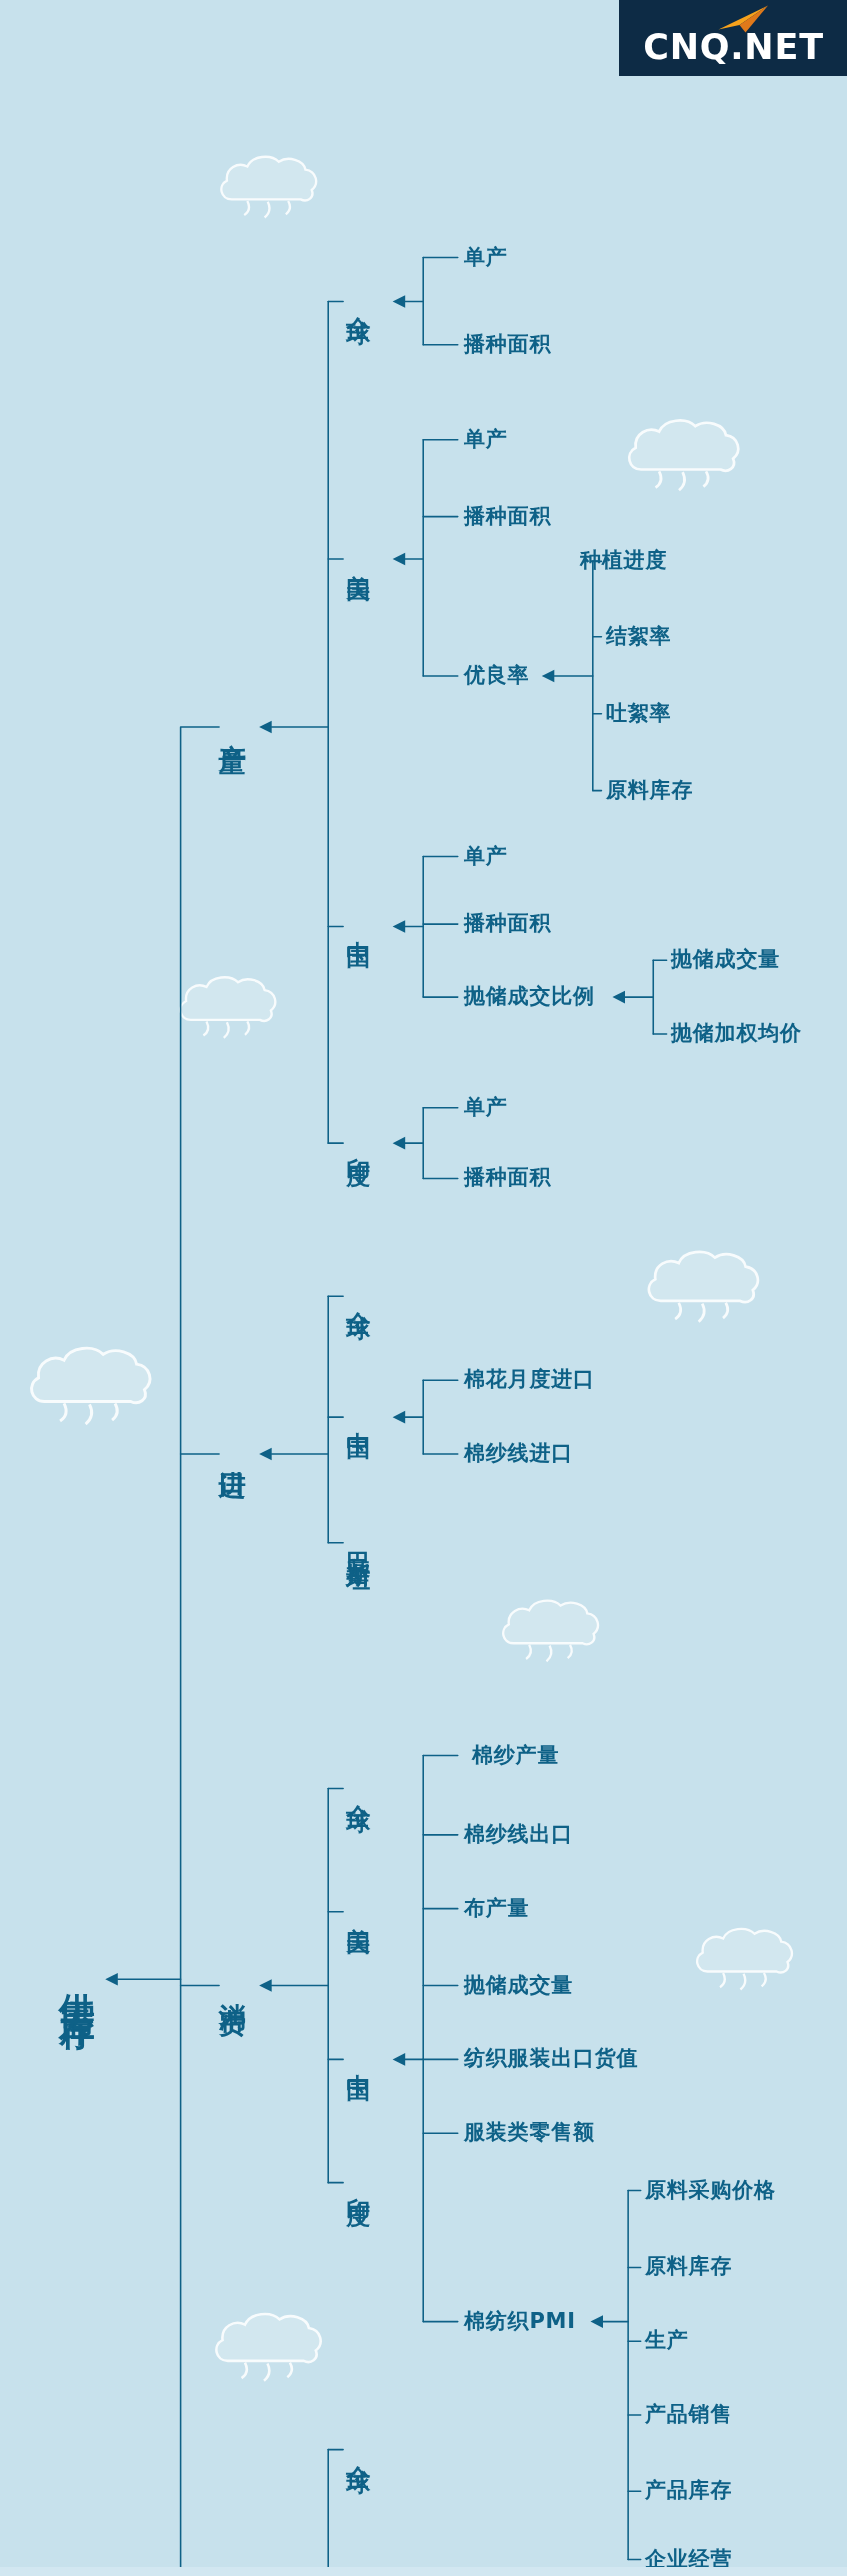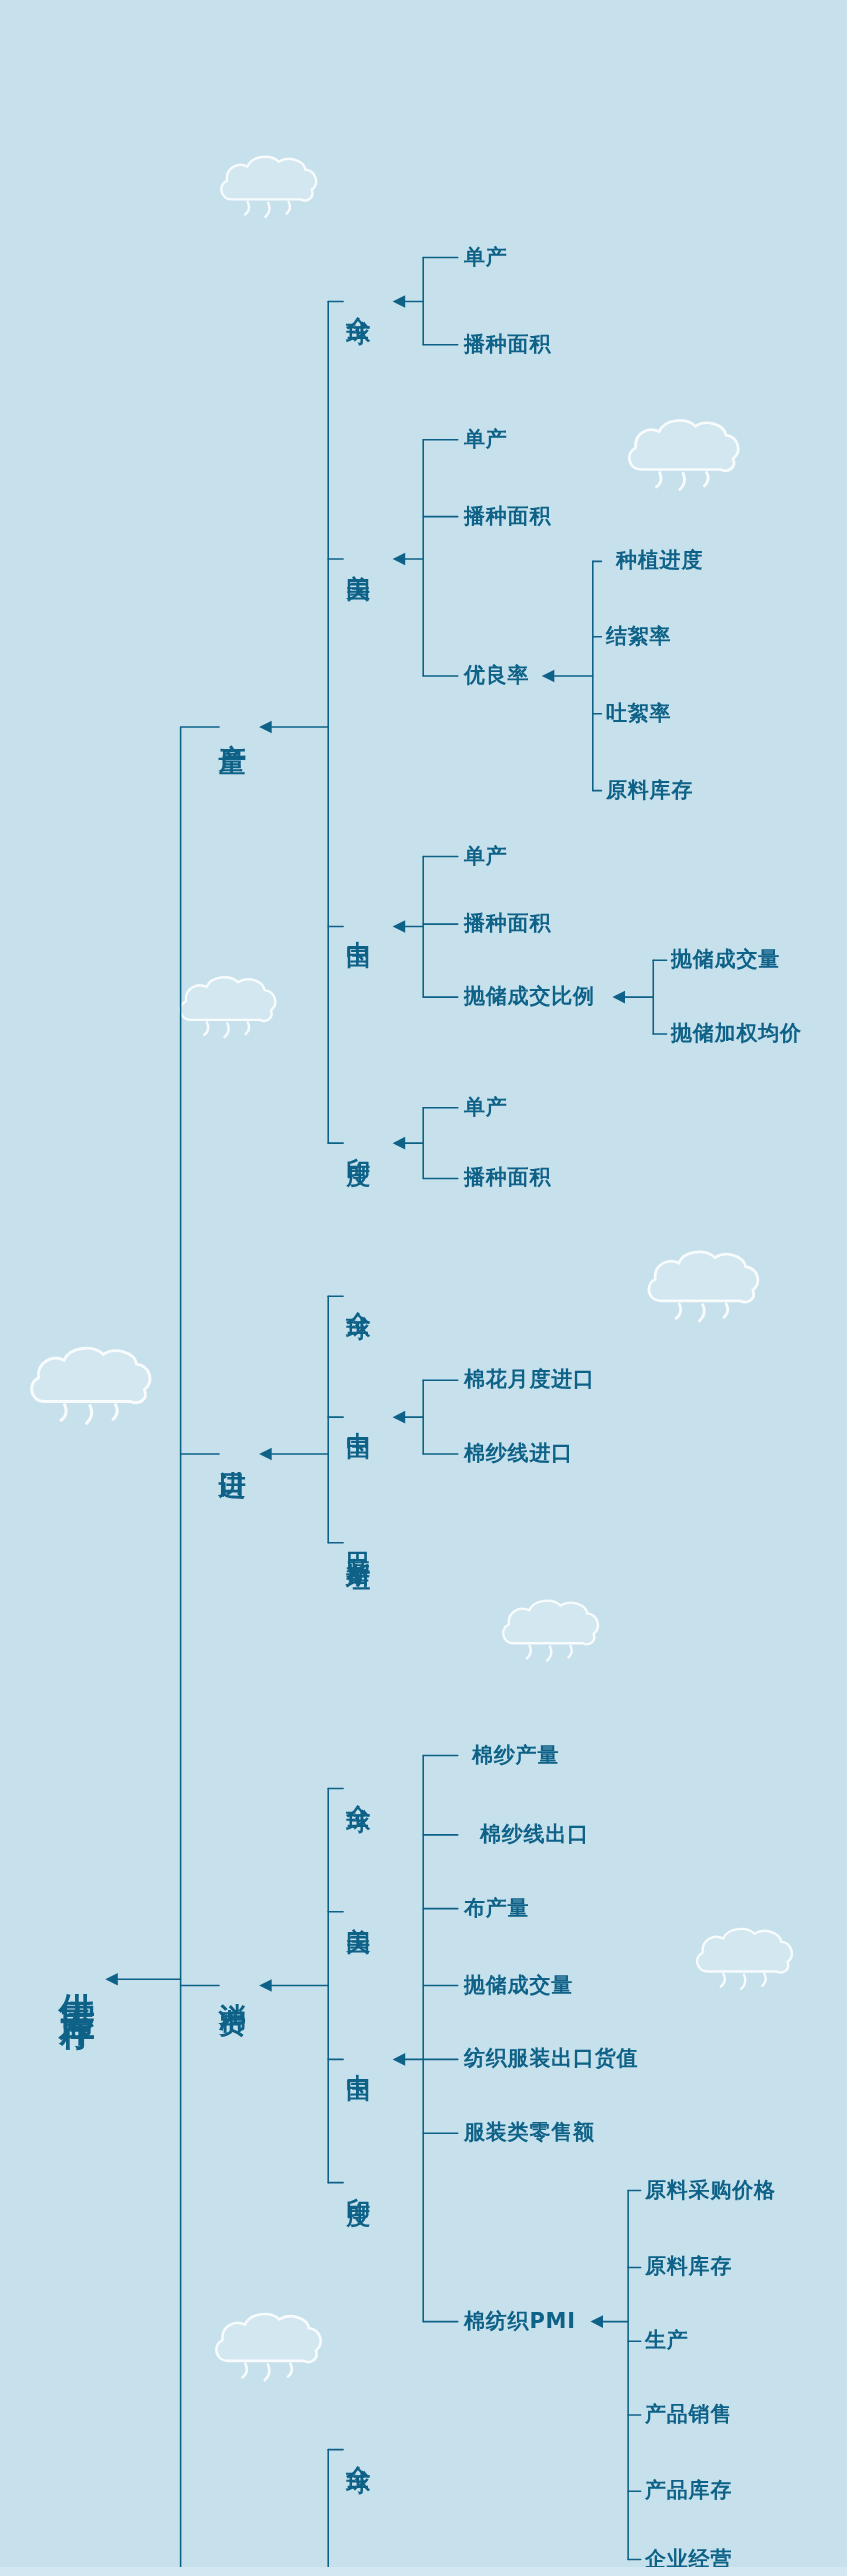--- a/index.html
+++ b/index.html
@@ -108,38 +108,45 @@
       <polygon points="500,1180 516,1172 516,1188"></polygon>
       <polygon points="500,1456 516,1448 516,1464"></polygon>
       <polygon points="500,1805 516,1797 516,1813"></polygon>
       <polygon points="500,2623 516,2615 516,2631"></polygon>
       <polygon points="690,861 706,853 706,869"></polygon>
       <polygon points="780,1270 796,1262 796,1278"></polygon>
       <polygon points="752,2957 768,2949 768,2965"></polygon>
     </g>
   </svg>
 
+  <div class="logo">
+    <svg class="plane" viewBox="0 0 72 40">
+      <polygon points="2,34 68,2 30,28" fill="#f6a21c"></polygon>
+      <polygon points="30,28 68,2 38,38" fill="#e0791a"></polygon>
+    </svg>
+    <div class="logo-text">CNQ.NET</div>
+  </div>
 
   <div class="node v root" style="left:77px;top:1979px">供需库存</div>
 
   <div class="node v branch" style="left:233px;top:727px">产量</div>
   <div class="node v branch" style="left:233px;top:1454px">进口</div>
   <div class="node v branch" style="left:233px;top:1986px">消费</div>
 
   <div class="node v country" style="left:358px;top:301px">全球</div>
   <div class="node v country" style="left:358px;top:559px">美国</div>
   <div class="node v country" style="left:358px;top:926px">中国</div>
   <div class="node v country" style="left:358px;top:1143px">印度</div>
 
   <div class="node leaf h" style="left:464px;top:258px">单产</div>
   <div class="node leaf h" style="left:464px;top:345px">播种面积</div>
   <div class="node leaf h" style="left:464px;top:440px">单产</div>
   <div class="node leaf h" style="left:464px;top:517px">播种面积</div>
   <div class="node leaf h" style="left:464px;top:676px">优良率</div>
-  <div class="node leaf h" style="left:616px;top:561px">种植进度</div>
+  <div class="node leaf h" style="left:580px;top:561px">种植进度</div>
   <div class="node leaf h" style="left:606px;top:637px">结絮率</div>
   <div class="node leaf h" style="left:606px;top:714px">吐絮率</div>
   <div class="node leaf h" style="left:606px;top:791px">原料库存</div>
   <div class="node leaf h" style="left:464px;top:857px">单产</div>
   <div class="node leaf h" style="left:464px;top:924px">播种面积</div>
   <div class="node leaf h" style="left:464px;top:997px">抛储成交比例</div>
   <div class="node leaf h" style="left:671px;top:960px">抛储成交量</div>
   <div class="node leaf h" style="left:671px;top:1034px">抛储加权均价</div>
   <div class="node leaf h" style="left:464px;top:1108px">单产</div>
   <div class="node leaf h" style="left:464px;top:1178px">播种面积</div>
@@ -149,21 +156,21 @@
   <div class="node v country" style="left:358px;top:1543px">巴基斯坦</div>
   <div class="node leaf h" style="left:464px;top:1380px">棉花月度进口</div>
   <div class="node leaf h" style="left:464px;top:1454px">棉纱线进口</div>
 
   <div class="node v country" style="left:358px;top:1789px">全球</div>
   <div class="node v country" style="left:358px;top:1912px">美国</div>
   <div class="node v country" style="left:358px;top:2059px">中国</div>
   <div class="node v country" style="left:358px;top:2183px">印度</div>
 
   <div class="node leaf h" style="left:472px;top:1756px">棉纱产量</div>
-  <div class="node leaf h" style="left:480px;top:1835px">棉纱线出口</div>
+  <div class="node leaf h" style="left:464px;top:1835px">棉纱线出口</div>
   <div class="node leaf h" style="left:464px;top:1909px">布产量</div>
   <div class="node leaf h" style="left:464px;top:1986px">抛储成交量</div>
   <div class="node leaf h" style="left:464px;top:2059px">纺织服装出口货值</div>
   <div class="node leaf h" style="left:464px;top:2133px">服装类零售额</div>
   <div class="node leaf h" style="left:464px;top:2322px">棉纺织PMI</div>
   <div class="node leaf h" style="left:645px;top:2191px">原料采购价格</div>
   <div class="node leaf h" style="left:645px;top:2267px">原料库存</div>
   <div class="node leaf h" style="left:645px;top:2341px">生产</div>
   <div class="node leaf h" style="left:645px;top:2415px">产品销售</div>
   <div class="node leaf h" style="left:645px;top:2491px">产品库存</div>

